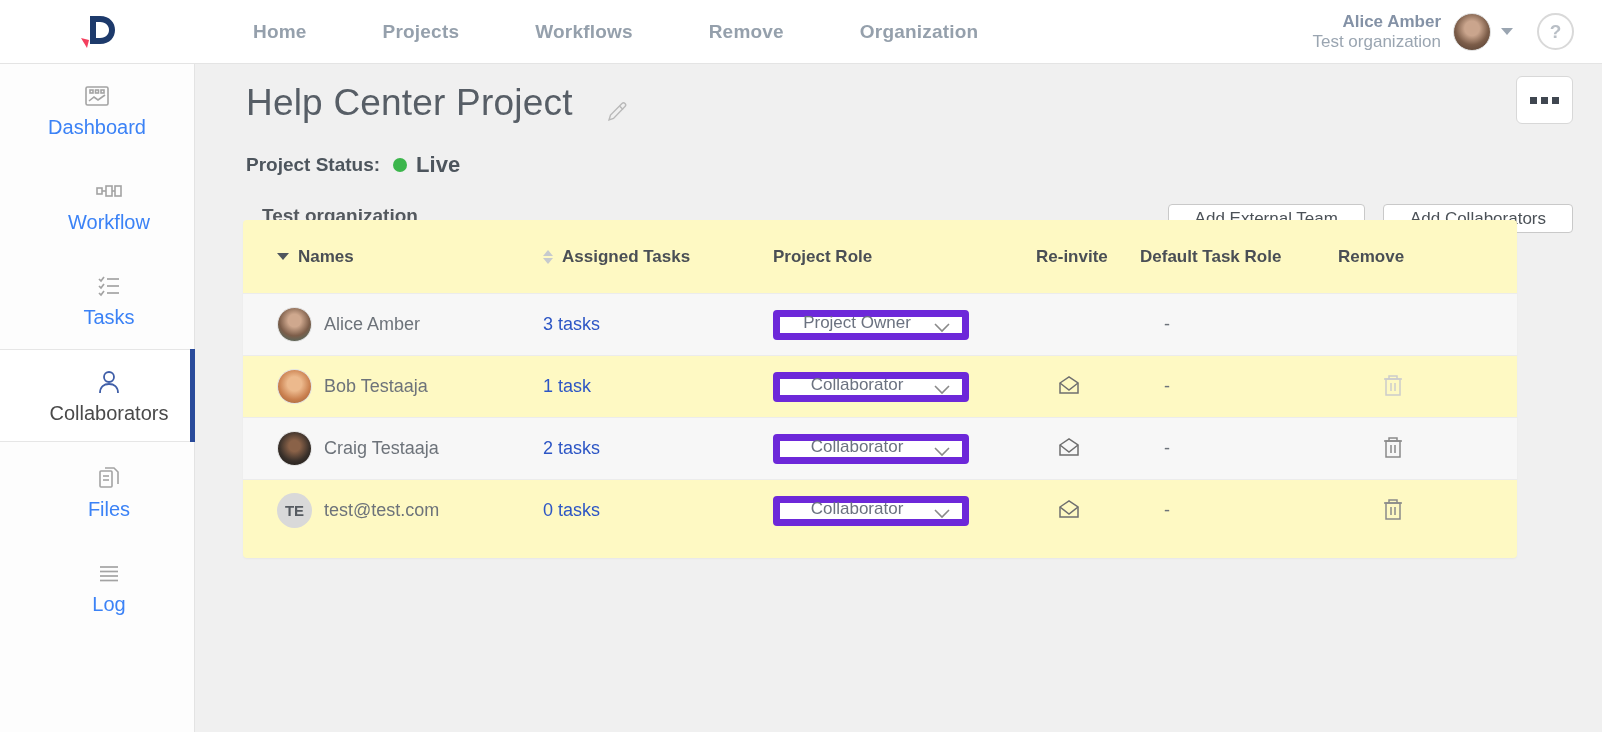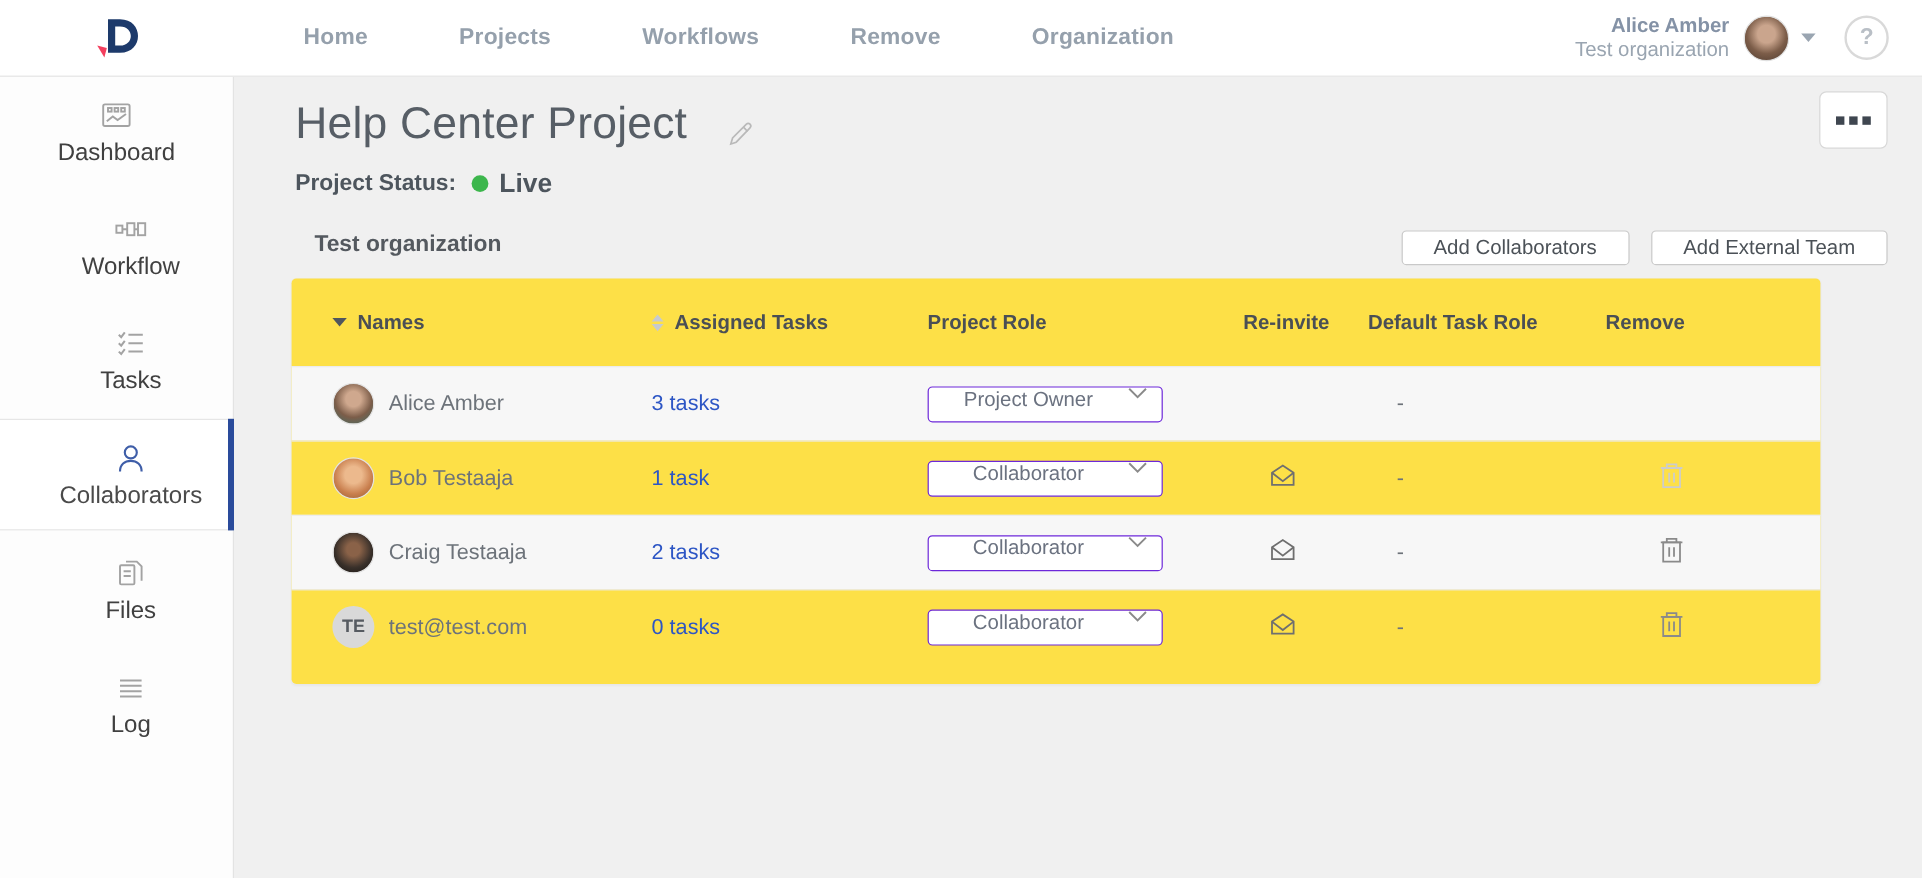--- a/index.html
+++ b/index.html
@@ -45,58 +45,58 @@
 
   
   .sidebar {
     position:absolute; top:64px; left:0; bottom:0; width:195px;
     background:#fdfdfd; border-right:1px solid #e3e3e3; z-index:4;
   }
   .side-item {
     position:relative; text-align:center; padding:18px 0 16px; cursor:pointer;
   }
   .side-item .icon { display:block; margin:0 auto 6px; width:28px; height:28px; color:#a3a3a3; }
-  .side-item .lbl { font-size:20px; color:#404040; }
+  .side-item .lbl { font-size:20px; color:#3b82f6; }
   .side-item.active { background:#ffffff; border-top:1px solid #e6e6e6; border-bottom:1px solid #e6e6e6; }
   .side-item.active .lbl { color:#4a4a4a; }
   .side-item.active .icon { color:#3f5ea8; }
   .side-item.active::after {
     content:""; position:absolute; right:-1px; top:-1px; bottom:-1px; width:5px; background:#2a4b9b;
   }
   .side-item + .side-item { margin-top:4px;padding-left:24px; }
 
   
   .main { position:absolute; top:64px; left:195px; right:0; bottom:0; background:#f0f0f0; }
   .page-head { position:relative; padding:18px 28px 0 51px; }
   .page-title-row { display:flex; align-items:flex-end;gap:14px; }
   .page-title { font-size:37px; font-weight:400; color:#575e66; letter-spacing:.2px; }
   .edit-icon { margin-left:18px; color:#b9b9b9; cursor:pointer; }
   .menu-btn {
     position:absolute; right:29px; top:12px; width:57px; height:48px;
     background:#fff; border:1px solid #d8d8d8; border-radius:6px; cursor:pointer;
     display:flex; align-items:center; justify-content:center; gap:4px;
   }
   .menu-btn i { width:7px; height:7px; background:#3f4650; display:block; }
-  .status-row { display:flex; align-items:center; margin-top:16px; }
+  .status-row { display:flex; align-items:center; margin-top:28px; }
   .status-label { font-size:19px; font-weight:700; color:#4d555d; }
   .status-dot { width:14px; height:14px; border-radius:50%; background:#3cb64c; margin:0 9px 0 13px; }
   .status-value { font-size:22px; font-weight:700; color:#4d555d; }
 
   .section-row { display:flex; align-items:flex-end; margin:26px 29px 0 67px; }
   .section-title { font-size:19px; font-weight:700; color:#54595f; padding-bottom:6px; }
   .section-actions { margin-left:auto; display:flex; gap:18px; }
   .btn {
     height:29px; padding:0 26px; background:#fff; border:1px solid #c9c9c9; border-radius:4px;
     font-size:17px; color:#4b5157; cursor:pointer; font-family:inherit;
   }
 
   
   .card {
-    position:absolute; left:48px; right:85px; top:168px; height:338px;
-    background:#fde047; border-radius:4px; box-shadow:0 1px 2px rgba(0,0,0,.04);
+    position:absolute; left:48px; right:85px; top:156px; height:338px;
+    background:#fef9c3; border-radius:4px; box-shadow:0 1px 2px rgba(0,0,0,.04);
   }
   .tgrid { display:grid; grid-template-columns:266px 230px 263px 104px 198px 1fr; align-items:center; padding-left:34px; }
   .thead { height:73px; }
   .th { font-size:17px; font-weight:700; color:#4a4f55; display:flex; align-items:center; }
   .sort-caret { width:0; height:0; border-left:6px solid transparent; border-right:6px solid transparent; border-top:7px solid #4f565e; margin-right:9px; cursor:pointer; }
   .sort-both { display:flex; flex-direction:column; gap:2px; margin-right:9px; cursor:pointer; }
   .sort-both i { width:0; height:0; border-left:5px solid transparent; border-right:5px solid transparent; display:block; }
   .sort-both .up { border-bottom:6px solid #c6cace; }
   .sort-both .dn { border-top:6px solid #c6cace; }
 
@@ -107,22 +107,22 @@
     width:35px; height:35px; border-radius:50%; flex:0 0 35px; margin-right:12px;
     display:flex; align-items:center; justify-content:center;
   }
   .avatar.photo-alice { background:radial-gradient(circle at 50% 38%, #cfa88e 24%, #7c5d49 58%, #3f6f68 100%); border:1px solid #e3e3e3; }
   .avatar.photo-bob   { background:radial-gradient(circle at 50% 42%, #ecb98d 28%, #c97f4e 62%, #8f5a33 100%); border:1px solid #e3e3e3; }
   .avatar.photo-craig { background:radial-gradient(circle at 50% 42%, #8a6248 22%, #39302a 60%, #141210 100%); border:1px solid #e3e3e3; }
   .avatar.initials { background:#d9d9d9; font-size:15px; font-weight:700; color:#565b61; }
   .pname { font-size:18px; color:#6d737a; }
   .task-link { font-size:18px; color:#2d56c5; text-decoration:none; cursor:pointer; }
   .role-select {
-    width:196px; height:30px; background:#fff; border:1px solid #6d28d9; border-radius:4px;
-    display:flex; align-items:flex-start; cursor:pointer;
+    width:196px; height:30px; background:#fff; border:7px solid #6d28d9; border-radius:4px;
+    display:flex; align-items:flex-end; cursor:pointer;
   }
   .role-select .val { flex:1; text-align:center; font-size:17px; color:#6b7280; }
   .role-select svg { margin-right:12px; color:#8a8a8a; }
   .icon-btn { background:none; border:none; cursor:pointer; padding:0; color:#6f6f6f; }
   .reinvite-btn { margin-left:20px; }
   .dash { font-size:18px; color:#6d737a; margin-left:24px; }
   .trash-btn { margin-left:44px; color:#8a8a8a; }
   .trash-btn.disabled { color:#cccccc; cursor:default; }
 </style>
 </head>
@@ -233,22 +233,22 @@
       <div class="status-row">
         <span class="status-label">Project Status:</span>
         <span class="status-dot"></span>
         <span class="status-value">Live</span>
       </div>
     </div>
 
     <div class="section-row">
       <div class="section-title">Test organization</div>
       <div class="section-actions">
+        <button class="btn">Add External Team</button>
         <button class="btn">Add Collaborators</button>
-        <button class="btn">Add External Team</button>
       </div>
     </div>
 
     <section class="card">
 
       <div class="tgrid thead">
         <div class="th">
           <span class="sort-caret"></span>
           <span>Names</span>
         </div>

